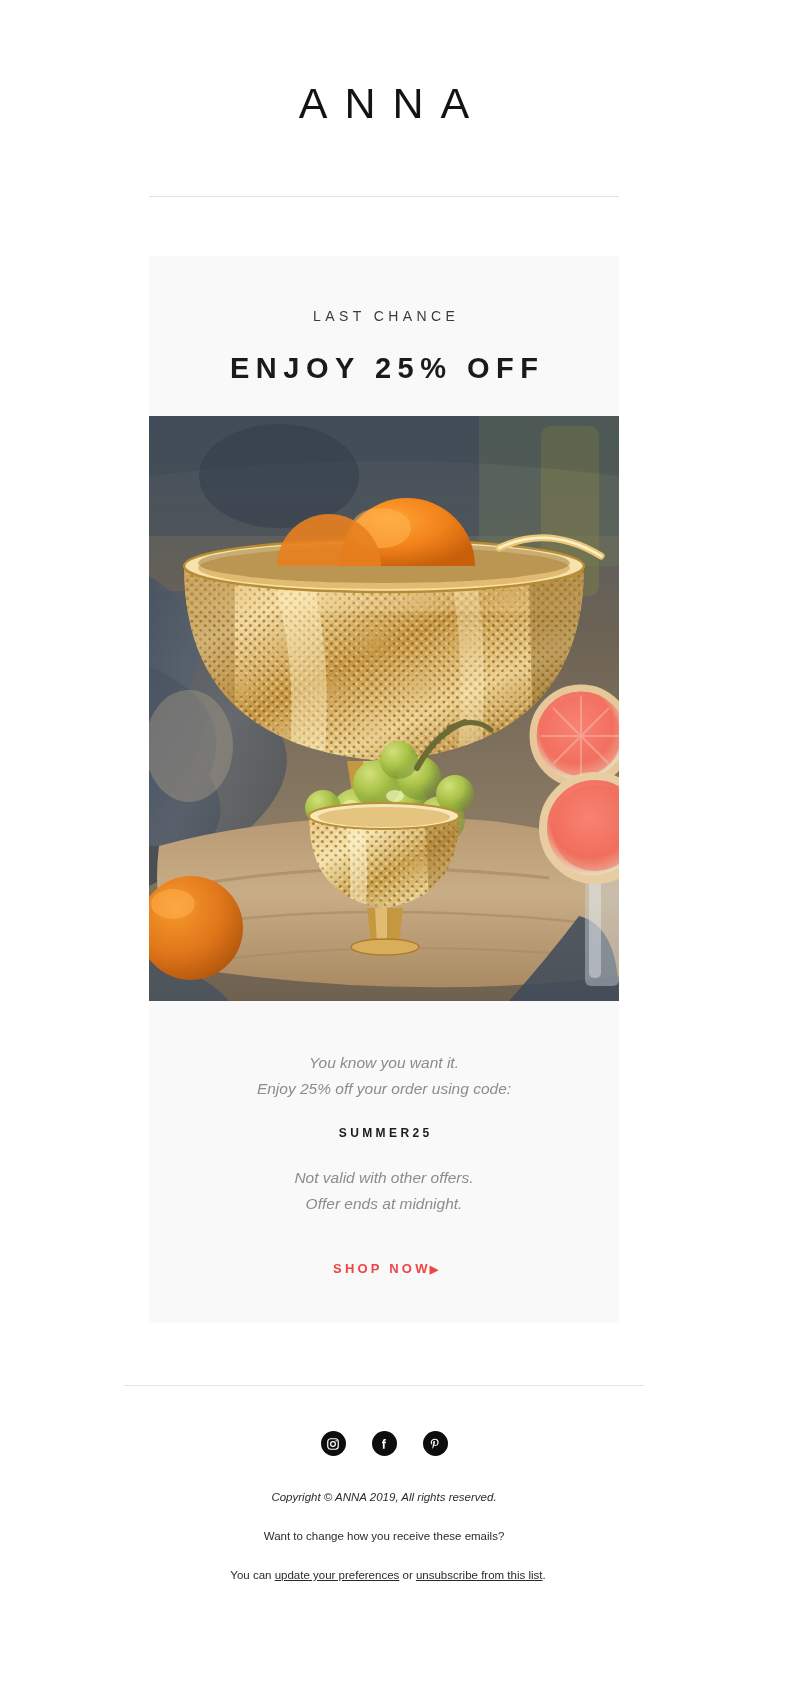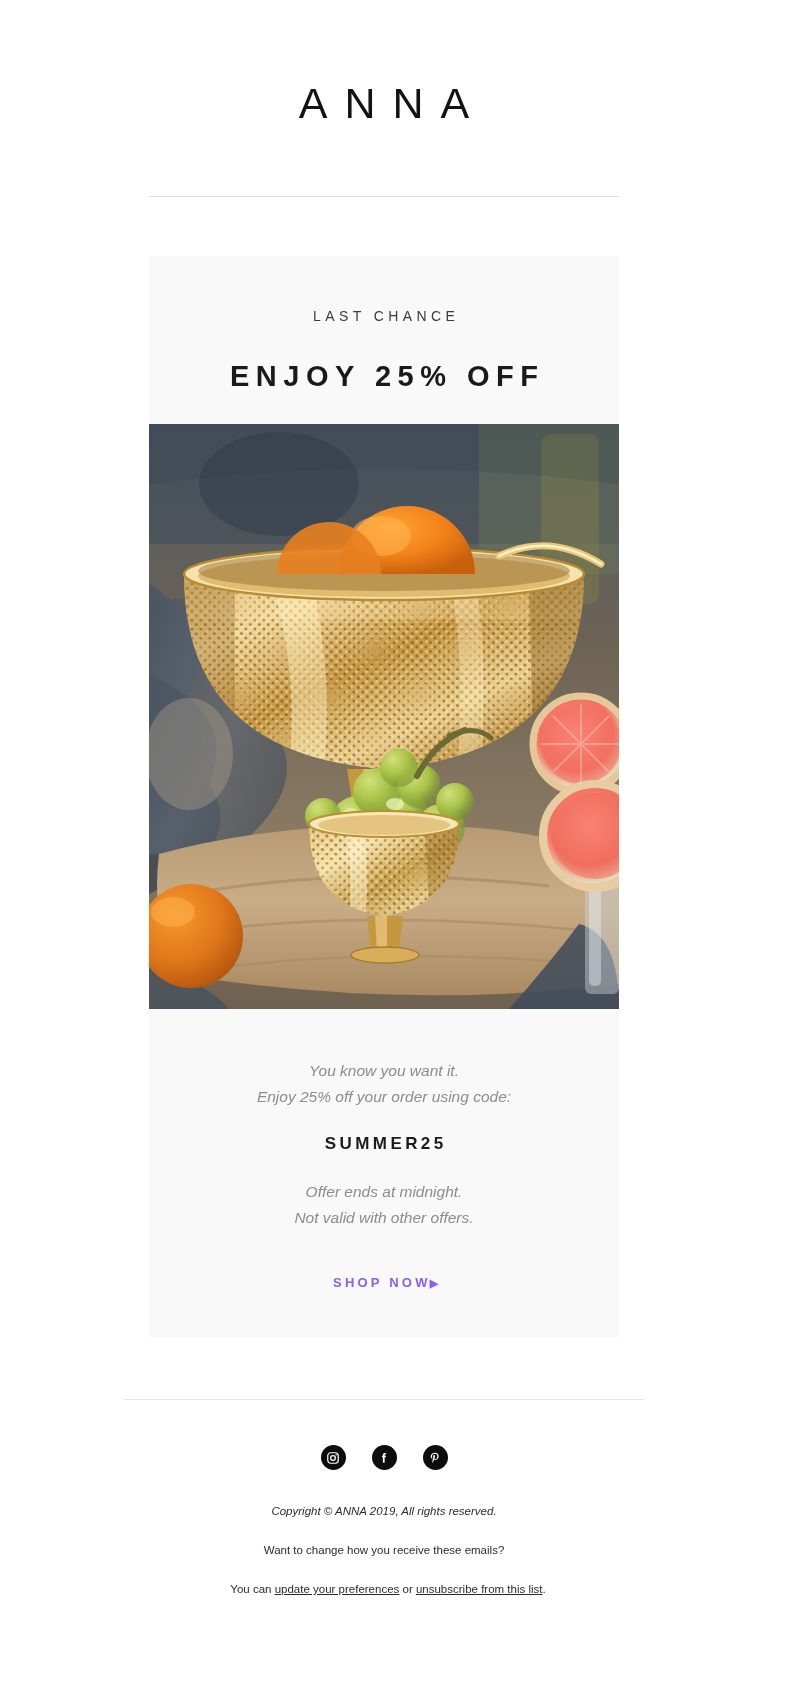--- a/index.html
+++ b/index.html
@@ -61,21 +61,21 @@
     padding-top: 52px;
   }
 
   .headline {
     text-align: center;
     font-size: 29px;
     letter-spacing: 6.5px;
     text-indent: 6.5px;
     font-weight: 700;
     color: #1a1a1a;
-    margin-top: 36px;
+    margin-top: 28px;
   }
 
   
   .photo-wrap {
     width: 470px;
     height: 585px;
     margin-top: 31px;
     position: relative;
     overflow: hidden;
     background: #6b6258;
@@ -94,37 +94,37 @@
     color: #8c8c8c;
     line-height: 26px;
     font-weight: 400;
     font-style: italic;
   }
 
   .copy-top { margin-top: 49px; }
 
   .promo-code {
     margin-top: 24px;
-    font-size: 17px;
+    font-size: 12px;
     font-weight: 700;
     letter-spacing: 3.4px;
     text-indent: 3.4px;
     color: #1c1c1c;
   }
 
   .terms { margin-top: 25px; }
 
   .cta {
     display: inline-block;
     margin-top: 44px;
     font-size: 13px;
     font-weight: 700;
     letter-spacing: 3.2px;
     text-indent: 3.2px;
-    color: #8b5cf6;
+    color: #ef4444;
     text-decoration: none;
   }
 
   .cta-arrow {
     font-size: 11px;
     letter-spacing: 0;
     margin-left: -1px;
   }
 
   
@@ -397,22 +397,22 @@
       </svg>
     </div>
 
     <div class="copy">
       <div class="copy-line copy-top">You know you want it.</div>
       <div class="copy-line">Enjoy 25% off your order using code:</div>
 
       <div class="promo-code">SUMMER25</div>
 
       <div class="terms">
+        <div class="copy-line">Not valid with other offers.</div>
         <div class="copy-line">Offer ends at midnight.</div>
-        <div class="copy-line">Not valid with other offers.</div>
       </div>
 
       <a class="cta" href="#"><span>SHOP NOW</span><span class="cta-arrow">▶</span></a>
     </div>
   </div>
 
   <div class="footer-rule"></div>
 
   <div class="social">
     <a class="social-icon" href="#">

